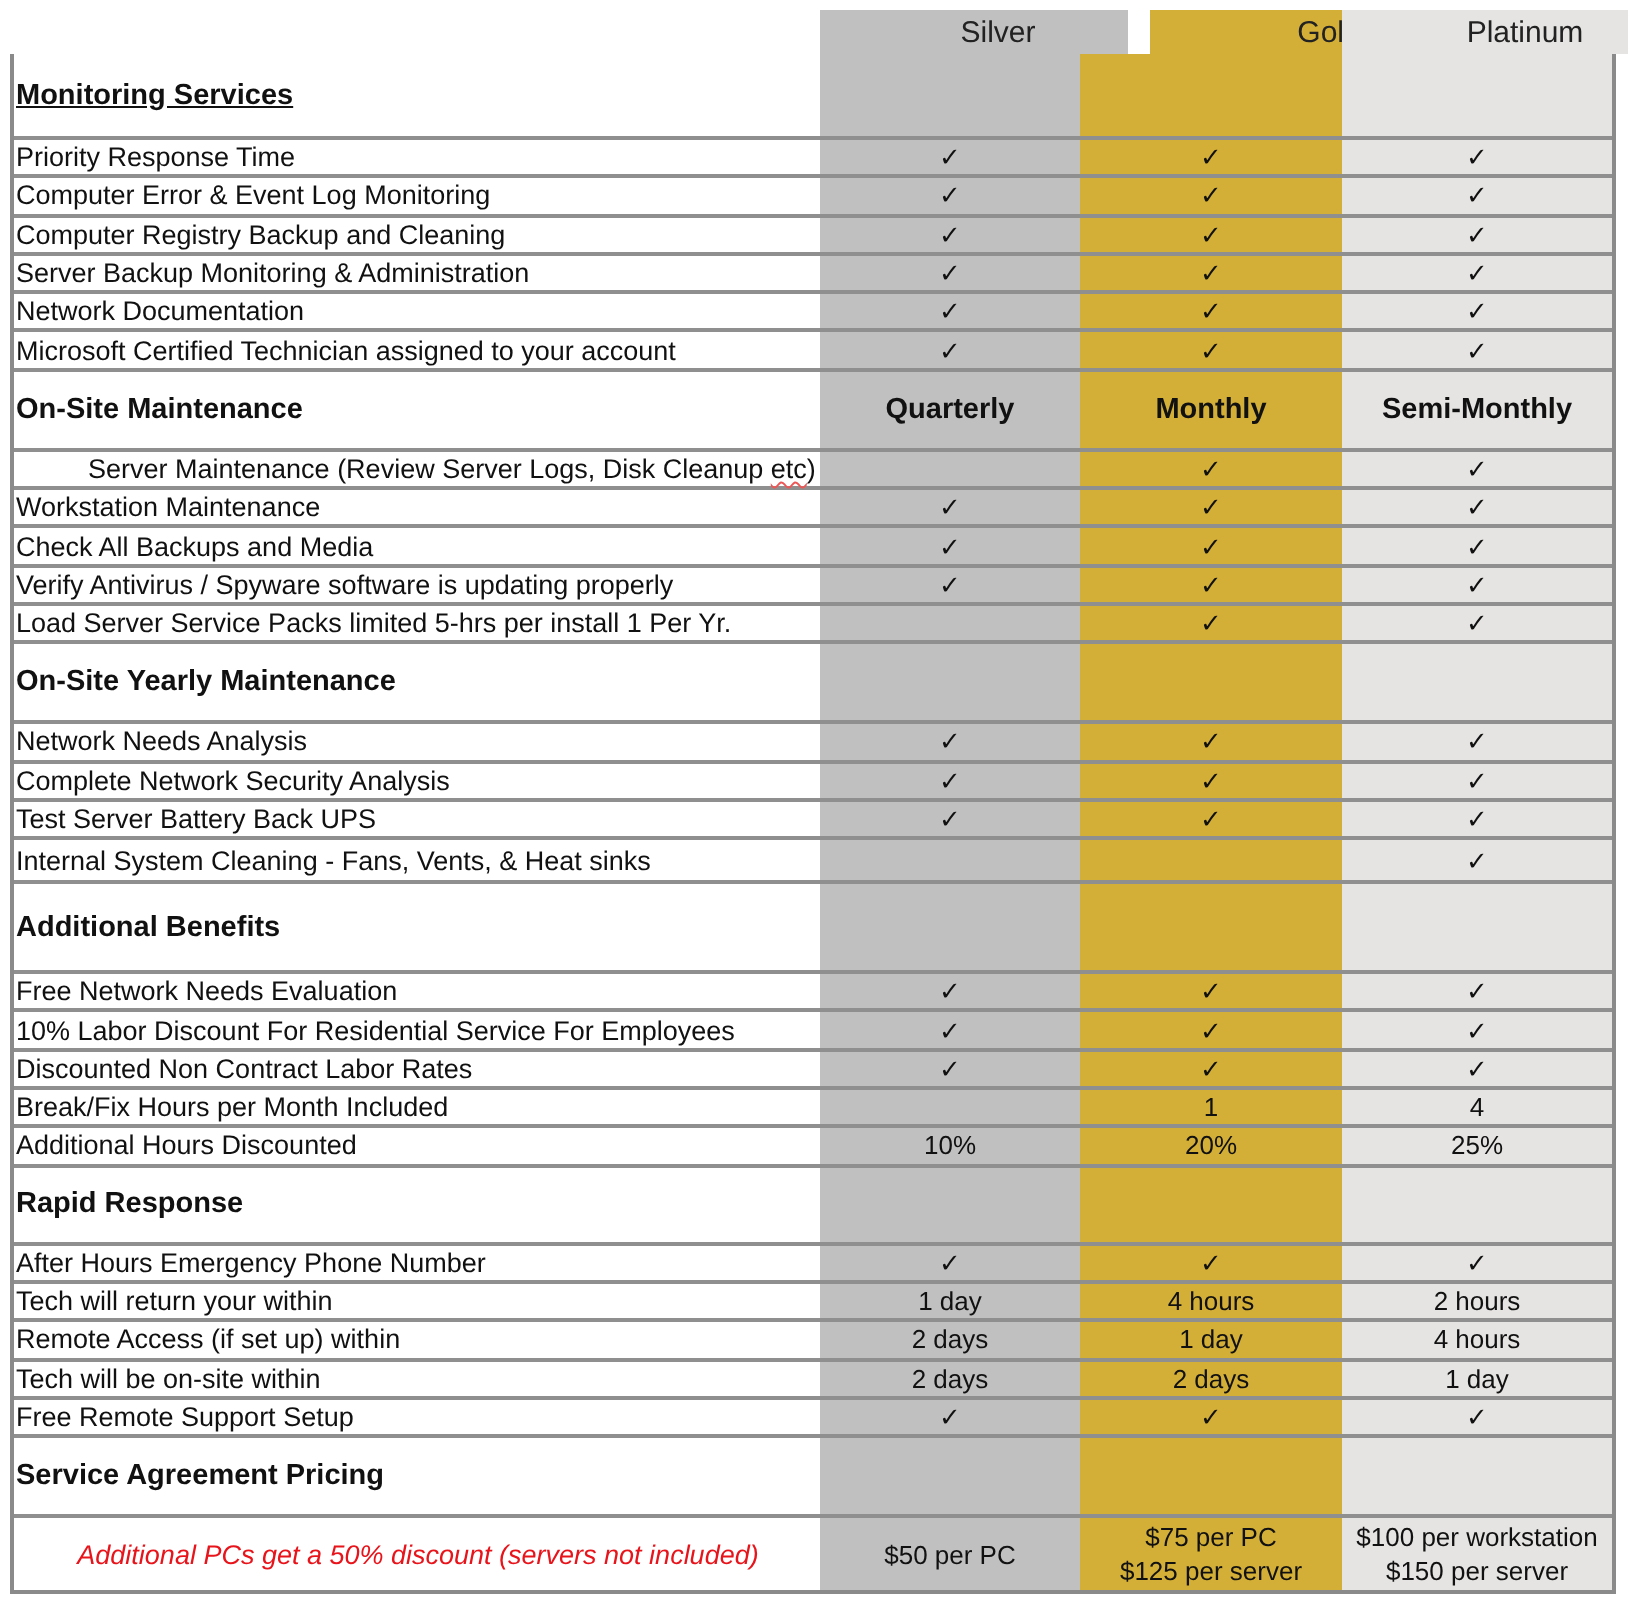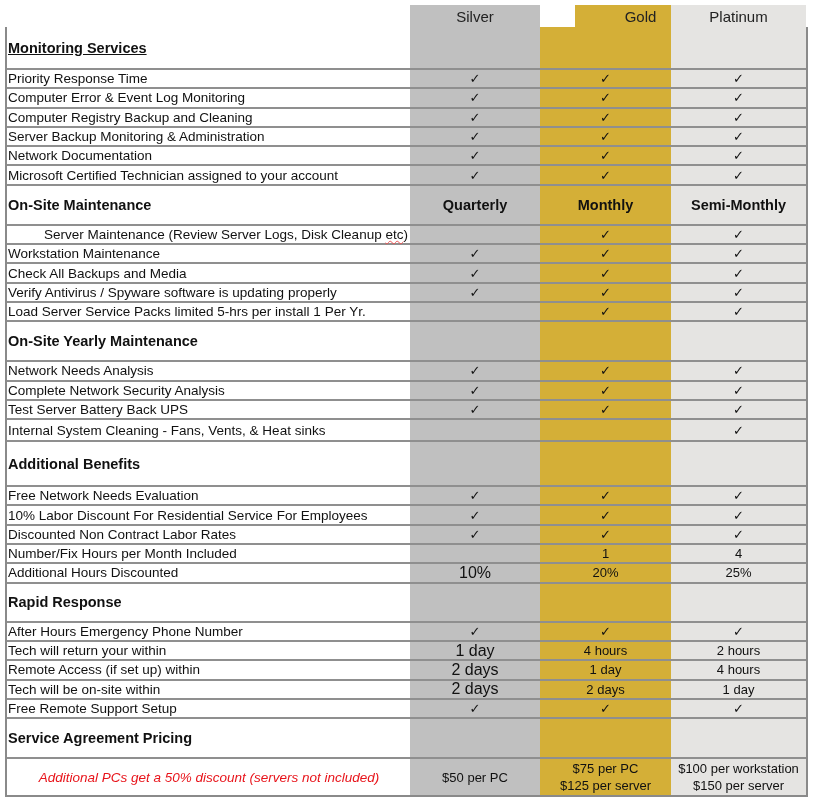--- a/index.html
+++ b/index.html
@@ -1,27 +1,27 @@
 <!DOCTYPE html>
 <html><head>
 <meta charset="utf-8">
 <style>
   html, body { margin: 0; padding: 0; background: #ffffff; }
   body { width: 814px; height: 801px; position: relative; overflow: hidden;
          font-family: "Liberation Sans", "DejaVu Sans", sans-serif; color: #111; }
   .tier-header { position: absolute; top: 5px; height: 22px; display: flex;
-                 align-items: center; justify-content: center; font-size: 15px; color: #222; }
+                 align-items: center; justify-content: center; font-size: 15px; color: #222; padding-left: 24px; }
   .table { position: absolute; left: 5px; top: 27px; width: 803px;
            border-left: 2px solid #8a8a8a; border-right: 2px solid #8a8a8a;
            border-bottom: 2px solid #8a8a8a; box-sizing: border-box; }
   .row { display: flex; border-top: 2px solid #8f8f8f; box-sizing: border-box; }
   .row:first-child { border-top: 2px solid #8f8f8f; text-decoration: underline; }
   .cell { box-sizing: border-box; display: flex; align-items: center; }
   .c-label { width: 403px; padding-left: 1px; font-size: 13.5px; background: #fff; white-space: nowrap; }
-  .c-silver { width: 130px; background: #c0c0c0; justify-content: center; font-size: 16px; }
+  .c-silver { width: 130px; background: #c0c0c0; justify-content: center; font-size: 13px; }
   .c-gold { width: 131px; background: #d4af37; justify-content: center; font-size: 13px; }
   .c-plat { width: 135px; background: #e5e4e2; justify-content: center; font-size: 13px; }
   .row.item { height: 19.3px; }
   .row.section { height: 40px; }
   .row.section .c-label { font-weight: bold; font-size: 14.5px; }
   .row.section .tierfreq { font-weight: bold; font-size: 14.5px; }
   .row.pricing { height: 38px; }
   .row.pricing .c-label { justify-content: center; color: #e8141b; font-style: italic; font-size: 13.5px; border-radius: 11px; }
   .pricing .tiercell { flex-direction: column; justify-content: center; line-height: 17px; font-size: 13px; text-align: center; }
   .check { font-size: 13px; line-height: 1; }
@@ -169,21 +169,21 @@
     <div class="cell c-gold check">✓</div>
     <div class="cell c-plat check">✓</div>
   </div>
   <div class="row item">
     <div class="cell c-label">Discounted Non Contract Labor Rates</div>
     <div class="cell c-silver check">✓</div>
     <div class="cell c-gold check">✓</div>
     <div class="cell c-plat check">✓</div>
   </div>
   <div class="row item">
-    <div class="cell c-label">Number/Fix Hours per Month Included</div>
+    <div class="cell c-label">Break/Fix Hours per Month Included</div>
     <div class="cell c-silver"></div>
     <div class="cell c-gold">1</div>
     <div class="cell c-plat">4</div>
   </div>
   <div class="row item">
     <div class="cell c-label">Additional Hours Discounted</div>
     <div class="cell c-silver">10%</div>
     <div class="cell c-gold">20%</div>
     <div class="cell c-plat">25%</div>
   </div>

